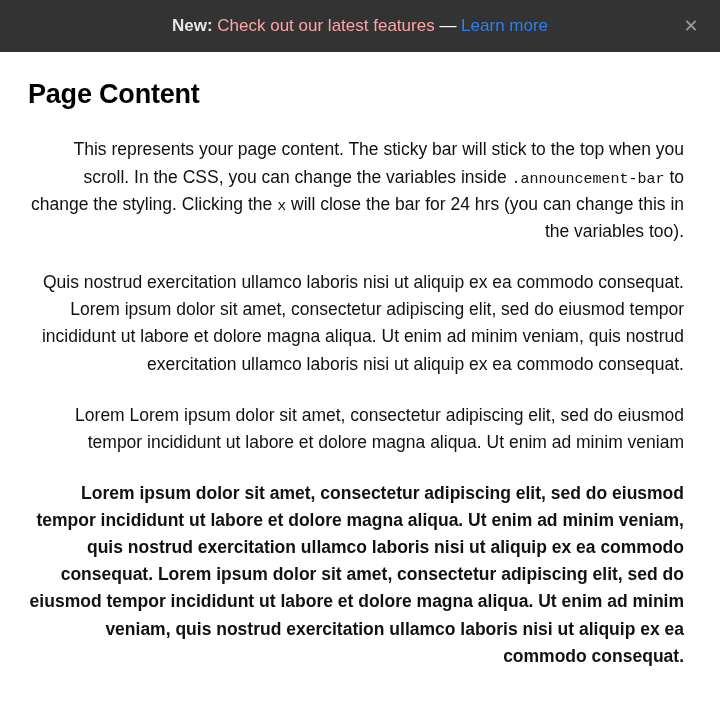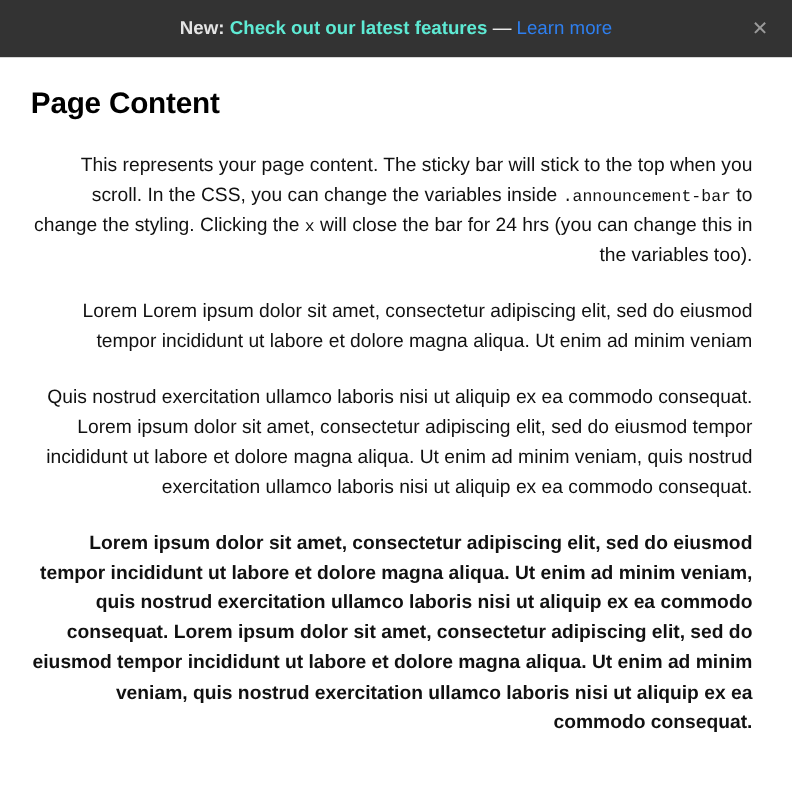--- a/index.html
+++ b/index.html
@@ -38,22 +38,22 @@
     text-align: center;
     white-space: nowrap;
   }
 
   .announcement-badge {
     font-weight: bold;
     color: #e5e5e5;
   }
 
   .announcement-message {
-    font-weight: bold;
-    color: #5eead4;
+    font-weight: normal;
+    color: #fca5a5;
   }
 
   .announcement-dash {
     color: #ffffff;
   }
 
   .announcement-link {
     color: #2e7fef;
     text-decoration: none;
     cursor: pointer;
@@ -129,19 +129,19 @@
 </div>
 
 <div class="page-content">
 
   <h1 class="page-title">Page Content</h1>
 
   <p class="content-paragraph">
     <span>This represents your page content. The sticky bar will stick to the top when you scroll. In the CSS, you can change the variables inside </span><code class="inline-code">.announcement-bar</code><span> to change the styling. Clicking the </span><code class="inline-code">x</code><span> will close the bar for 24 hrs (you can change this in the variables too).</span>
   </p>
 
+  <p class="content-paragraph">Quis nostrud exercitation ullamco laboris nisi ut aliquip ex ea commodo consequat. Lorem ipsum dolor sit amet, consectetur adipiscing elit, sed do eiusmod tempor incididunt ut labore et dolore magna aliqua. Ut enim ad minim veniam, quis nostrud exercitation ullamco laboris nisi ut aliquip ex ea commodo consequat.</p>
+
   <p class="content-paragraph">Lorem Lorem ipsum dolor sit amet, consectetur adipiscing elit, sed do eiusmod tempor incididunt ut labore et dolore magna aliqua. Ut enim ad minim veniam</p>
-
-  <p class="content-paragraph">Quis nostrud exercitation ullamco laboris nisi ut aliquip ex ea commodo consequat. Lorem ipsum dolor sit amet, consectetur adipiscing elit, sed do eiusmod tempor incididunt ut labore et dolore magna aliqua. Ut enim ad minim veniam, quis nostrud exercitation ullamco laboris nisi ut aliquip ex ea commodo consequat.</p>
 
   <p class="content-paragraph">Lorem ipsum dolor sit amet, consectetur adipiscing elit, sed do eiusmod tempor incididunt ut labore et dolore magna aliqua. Ut enim ad minim veniam, quis nostrud exercitation ullamco laboris nisi ut aliquip ex ea commodo consequat. Lorem ipsum dolor sit amet, consectetur adipiscing elit, sed do eiusmod tempor incididunt ut labore et dolore magna aliqua. Ut enim ad minim veniam, quis nostrud exercitation ullamco laboris nisi ut aliquip ex ea commodo consequat.</p>
 
 </div>
 
 </body></html>

